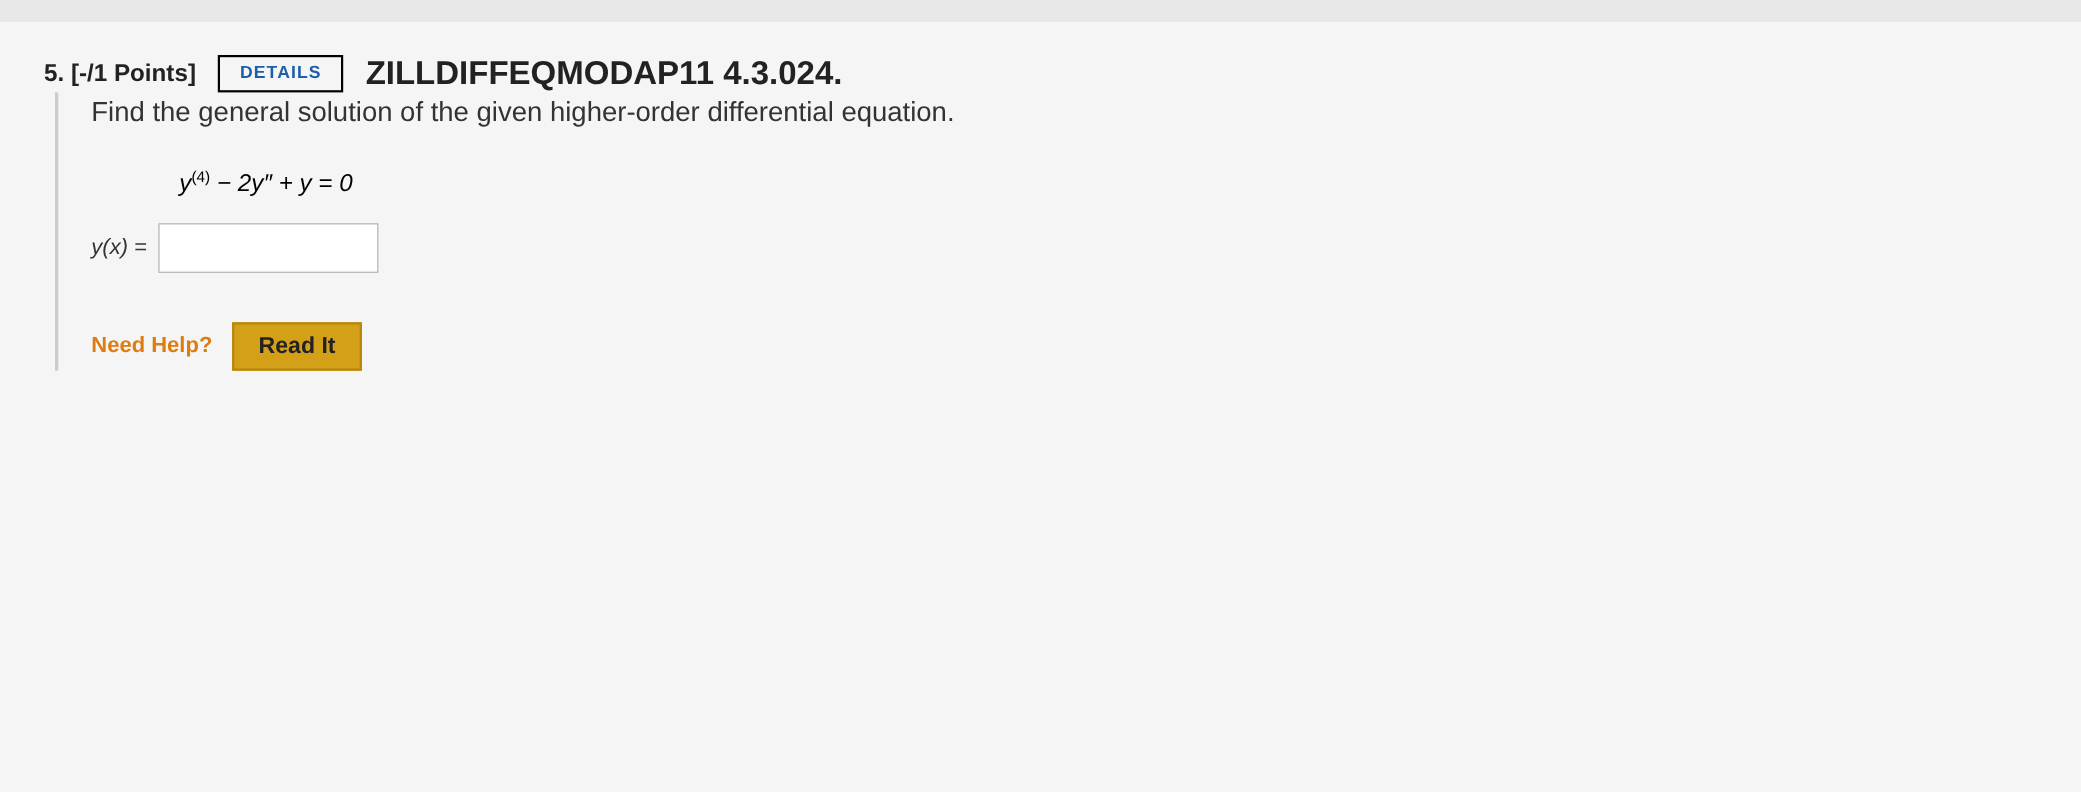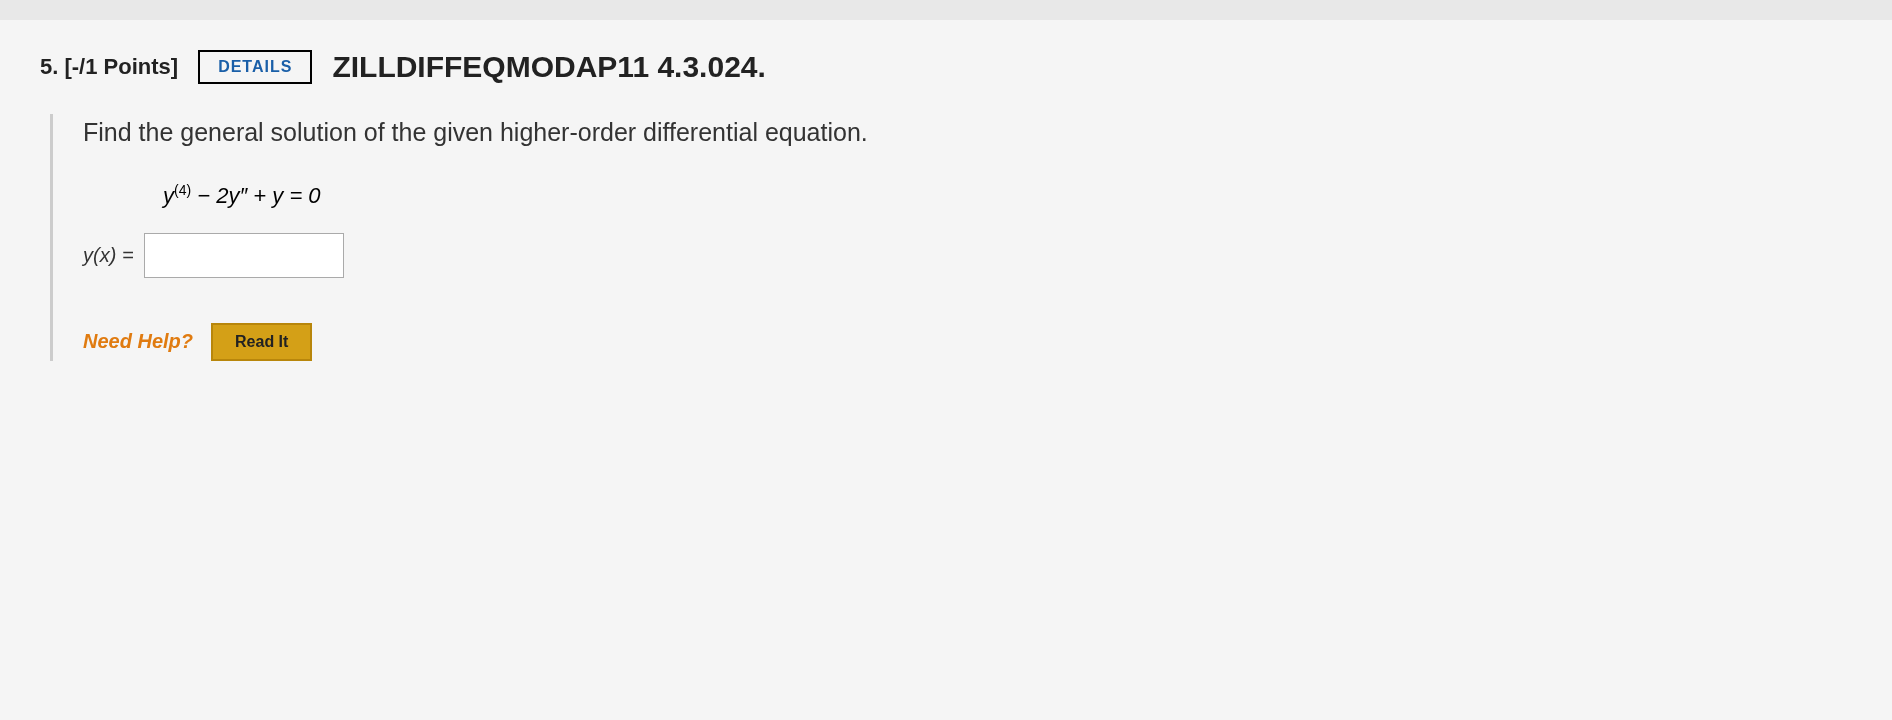--- a/index.html
+++ b/index.html
@@ -23,21 +23,20 @@
       background-color: #f5f5f5;
       width: 1892px;
       min-height: 720px;
       padding: 30px 40px;
     }
 
     .question-header {
       display: flex;
       align-items: center;
       gap: 20px;
-      margin-bottom: 30px;
     }
 
     .question-number {
       font-size: 22px;
       font-weight: bold;
       color: #222;
       white-space: nowrap;
     }
 
     .details-button {
@@ -110,28 +109,27 @@
     .help-row {
       display: flex;
       align-items: center;
       gap: 18px;
     }
 
     .need-help-text {
       font-size: 20px;
       font-weight: bold;
       color: #e07b10;
-      font-style: italic;
     }
 
     .read-it-button {
       background-color: #d4a017;
       border: 2px solid #b8860b;
       color: #222;
-      font-size: 16px;
+      font-size: 21px;
       font-weight: bold;
       padding: 8px 22px;
       cursor: pointer;
     }
   </style>
 </head>
 <body>
 
 <div class="page-container">
 

